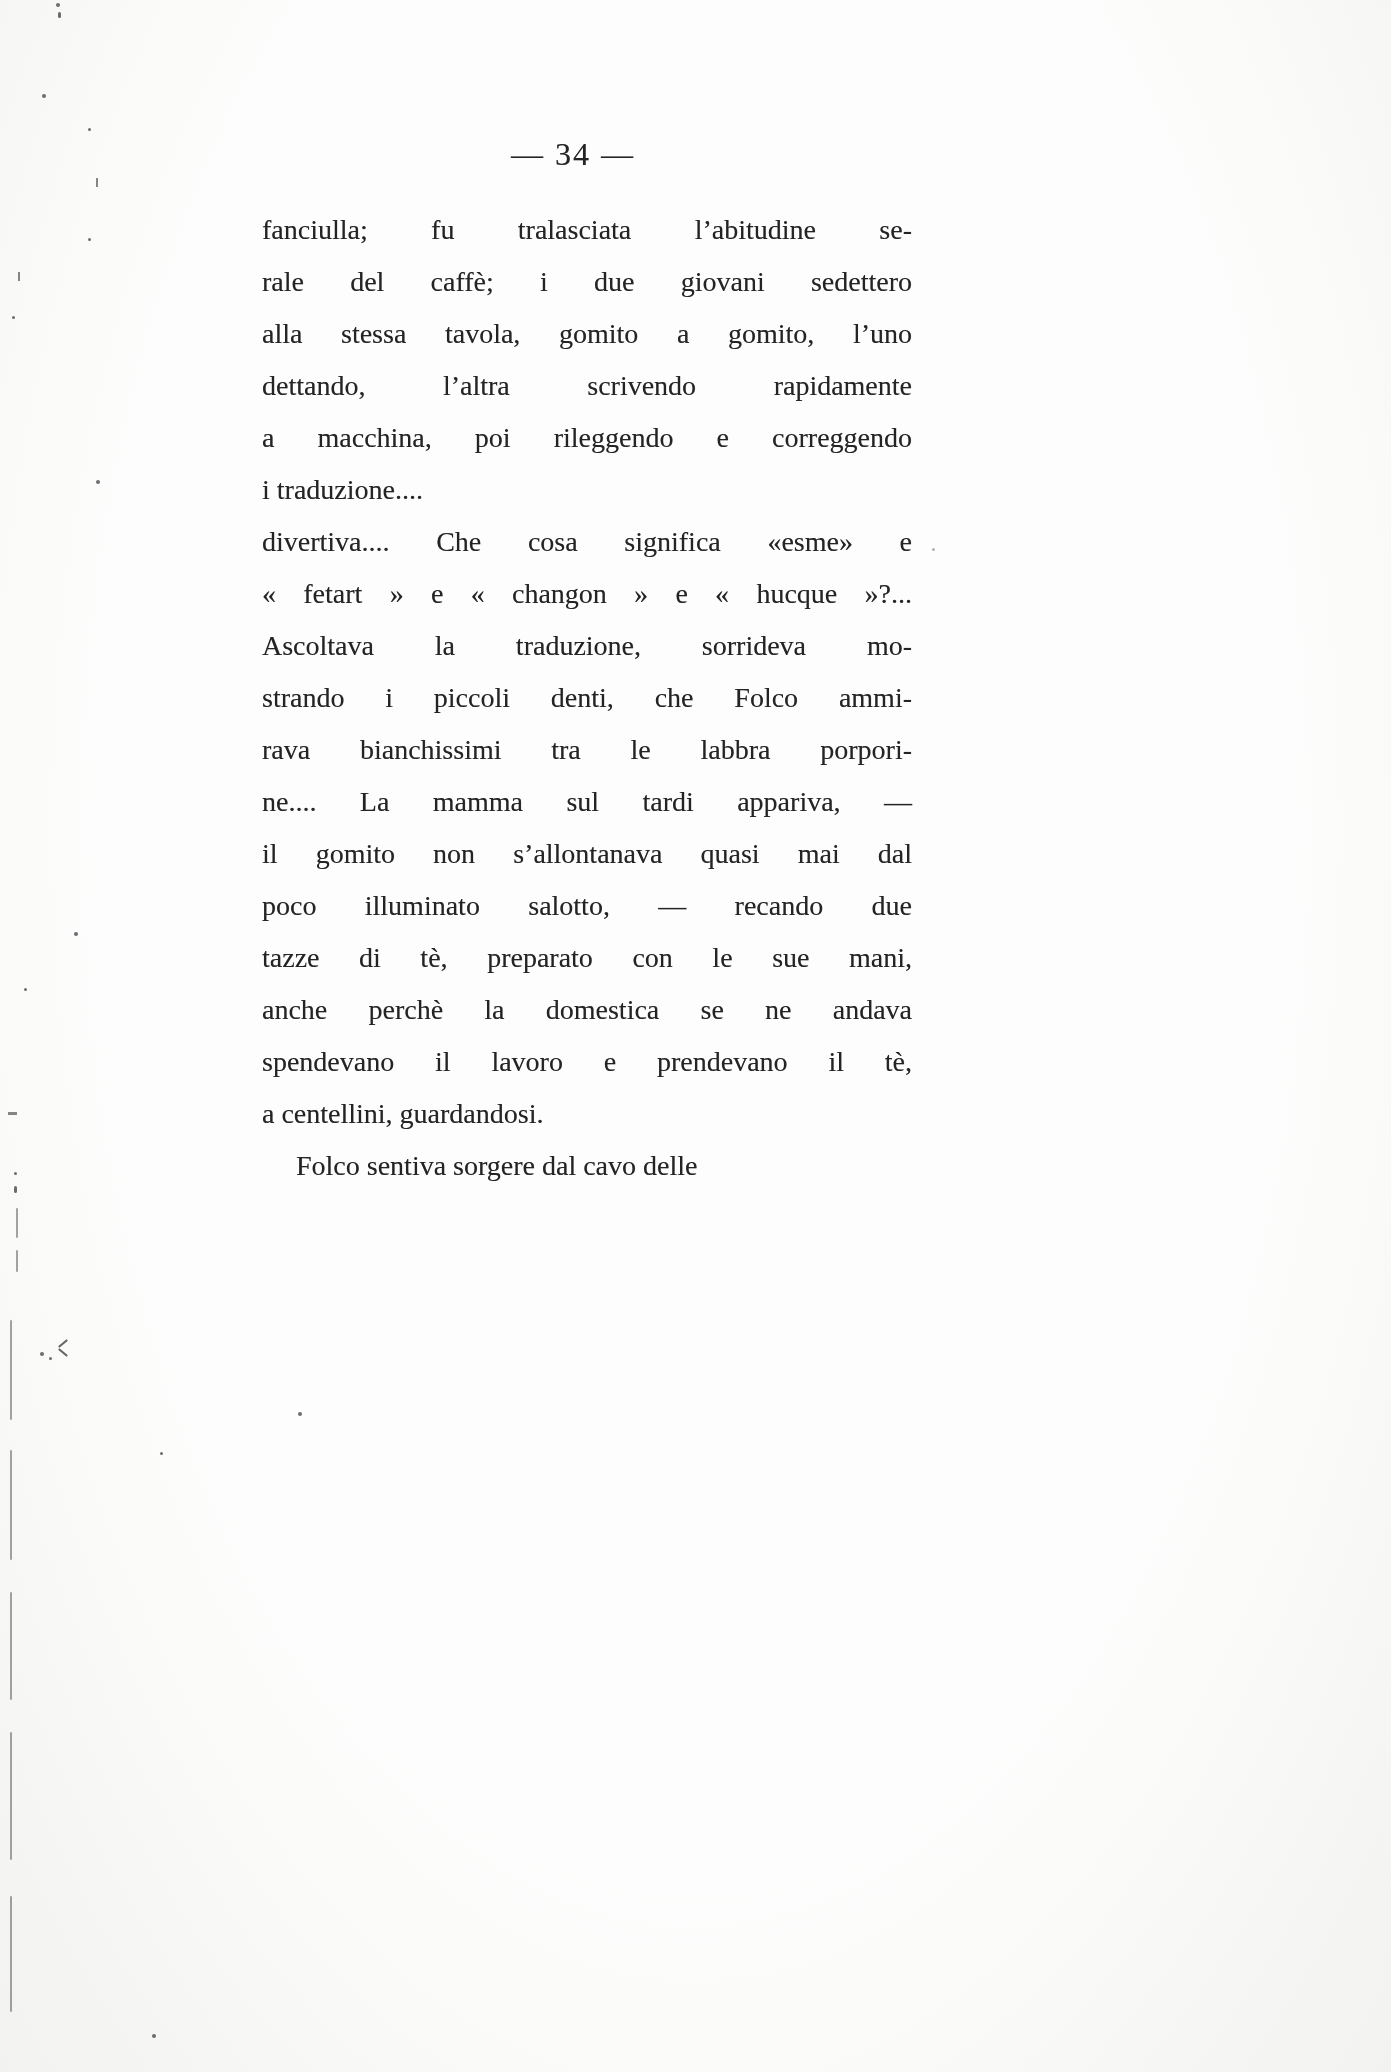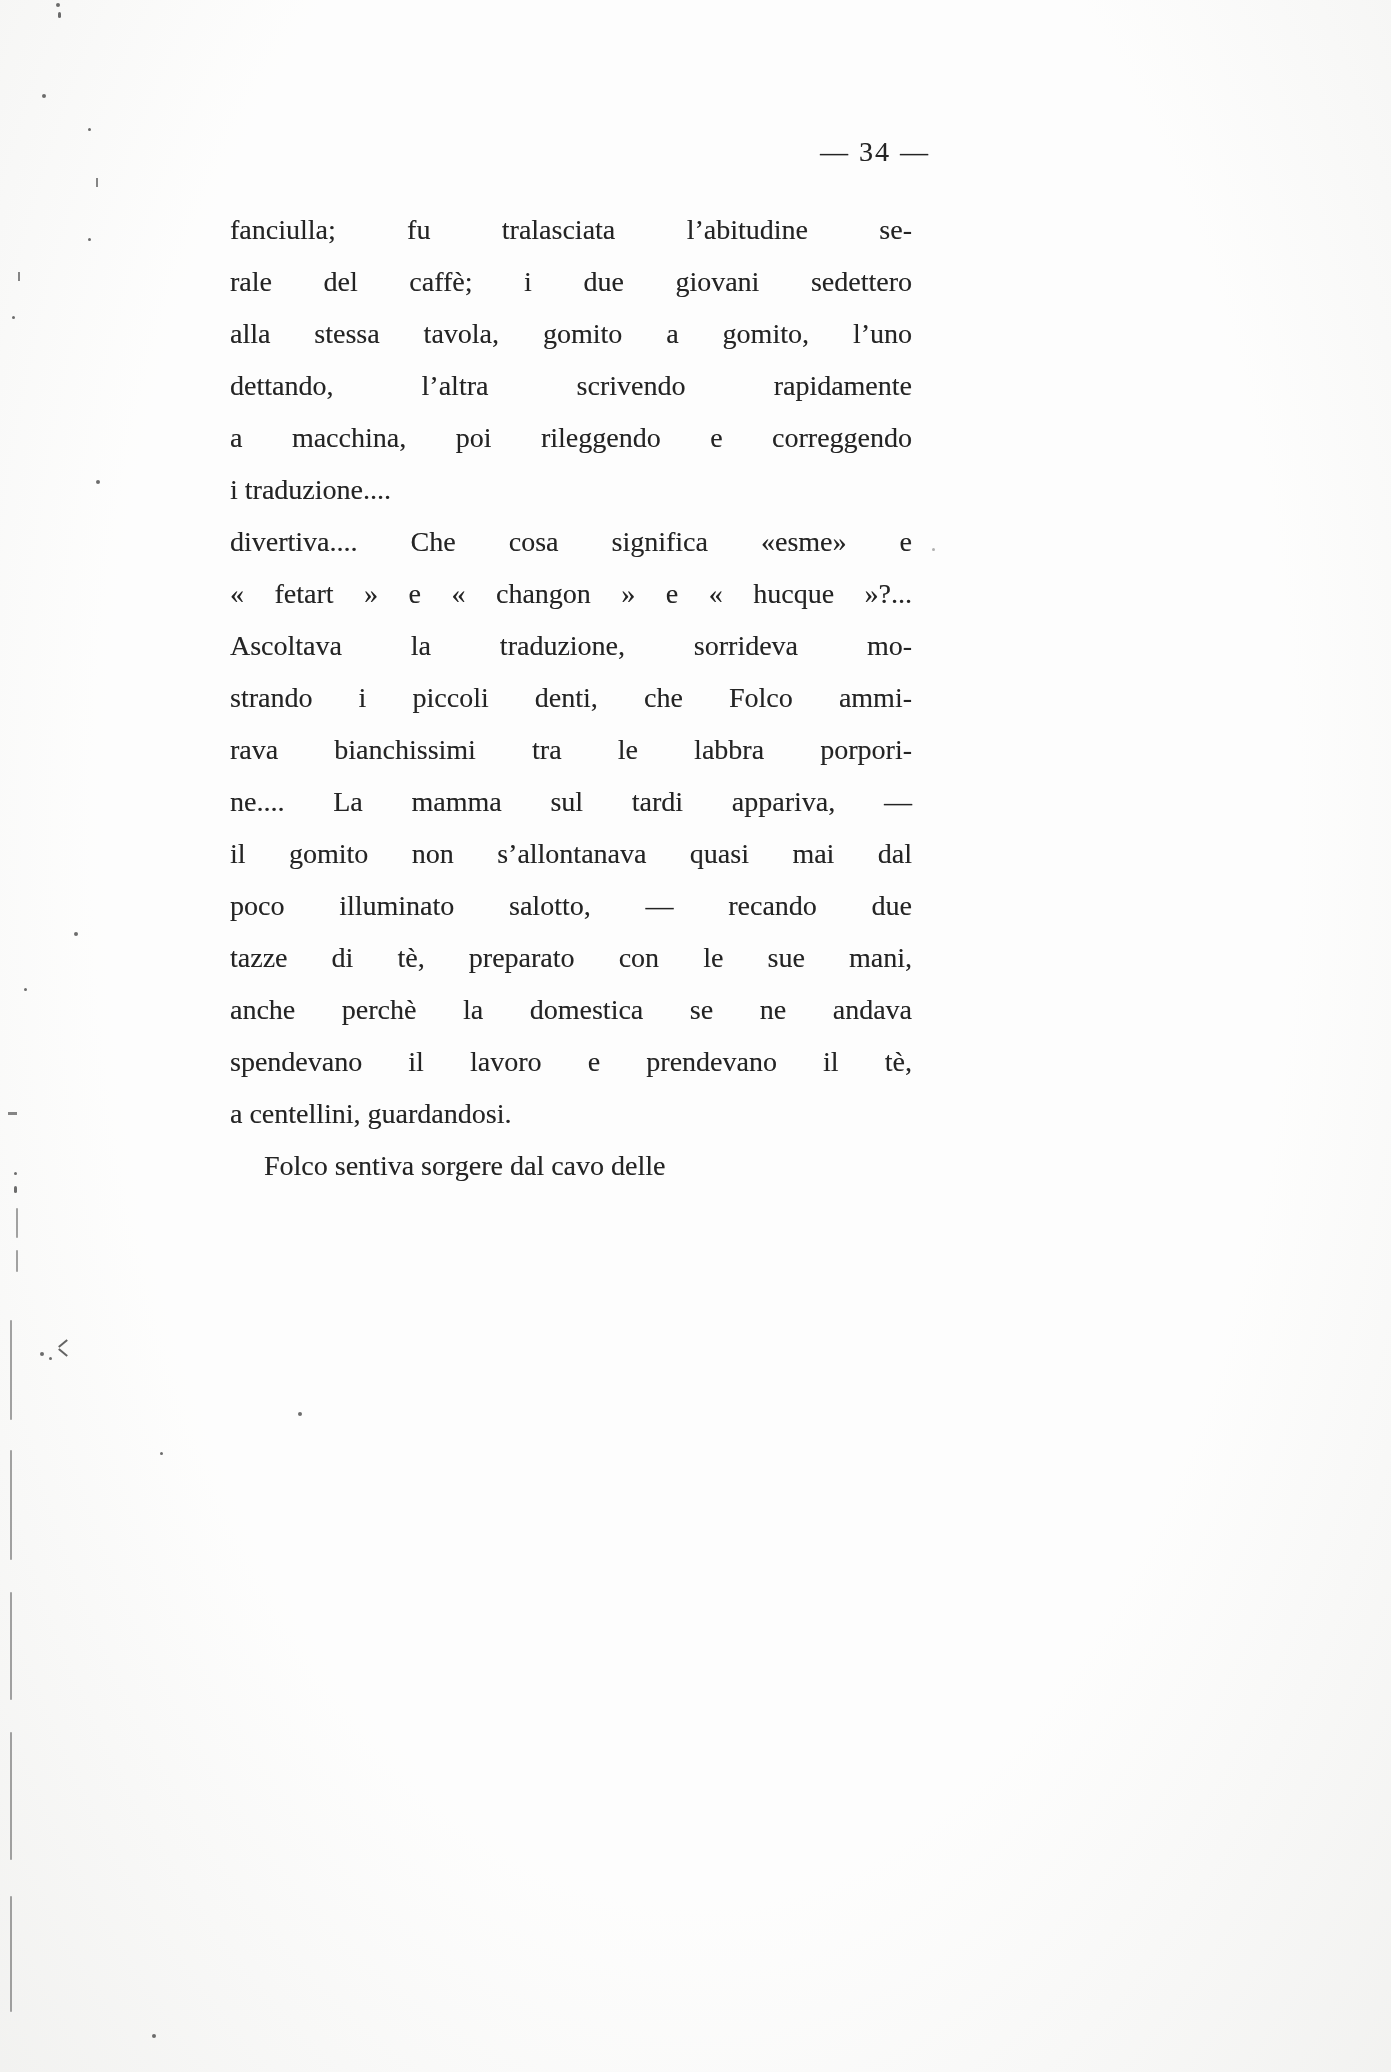--- a/index.html
+++ b/index.html
@@ -16,40 +16,41 @@
   .page {
     position: absolute;
     inset: 0;
     background:
       radial-gradient(ellipse at 50% 40%, rgba(255,255,255,0.6) 60%, rgba(225,225,222,0.35) 100%),
       #fbfbfa;
   }
   .page-number {
     position: absolute;
     top: 136px;
-    left: 248px;
+    left: 232px;
     width: 682px;
-    text-align: right;
-    font-size: 28px;
+    text-align: center;
+    font-size: 32px;
     letter-spacing: 2px;
     text-shadow: 0.2px 0.2px 0.5px rgba(30,30,30,0.35);
   }
   .text-block {
     position: absolute;
     top: 204px;
     left: 230px;
     width: 682px;
     font-size: 28px;
     text-shadow: 0.2px 0.2px 0.5px rgba(30,30,30,0.35);
   }
   .line {
     height: 52px;
     line-height: 52px;
     text-align: justify;
     text-align-last: justify;
+    margin-left: 32px;
   }
   .line.para-end { text-align-last: left; }
   .line.indent { text-indent: 34px; }
 
   
   .speck {
     position: absolute;
     background: #3c3c3c;
     border-radius: 50%;
     opacity: 0.75;

